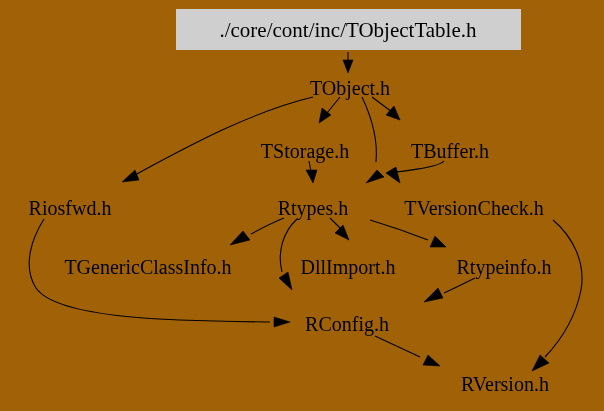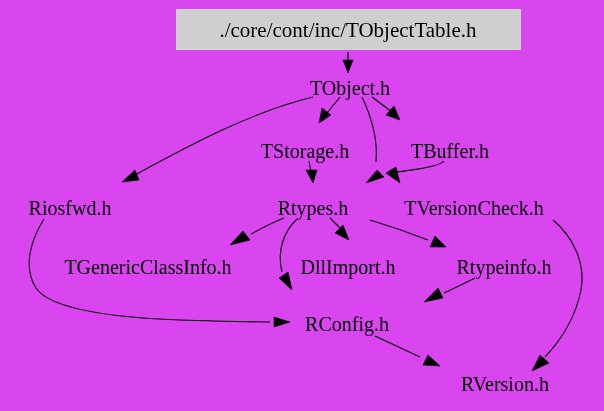--- a/index.html
+++ b/index.html
@@ -4,21 +4,21 @@
 <style>
   html, body {
     margin: 0;
     padding: 0;
     background: #ffffff;
   }
   #canvas-wrap {
     position: relative;
     width: 604px;
     height: 411px;
-    background: #d946ef;
+    background: #a16207;
     overflow: hidden;
     font-family: "Liberation Serif", "DejaVu Serif", serif;
   }
   svg#graph {
     position: absolute;
     left: 0;
     top: 0;
     width: 604px;
     height: 411px;
     display: block;

